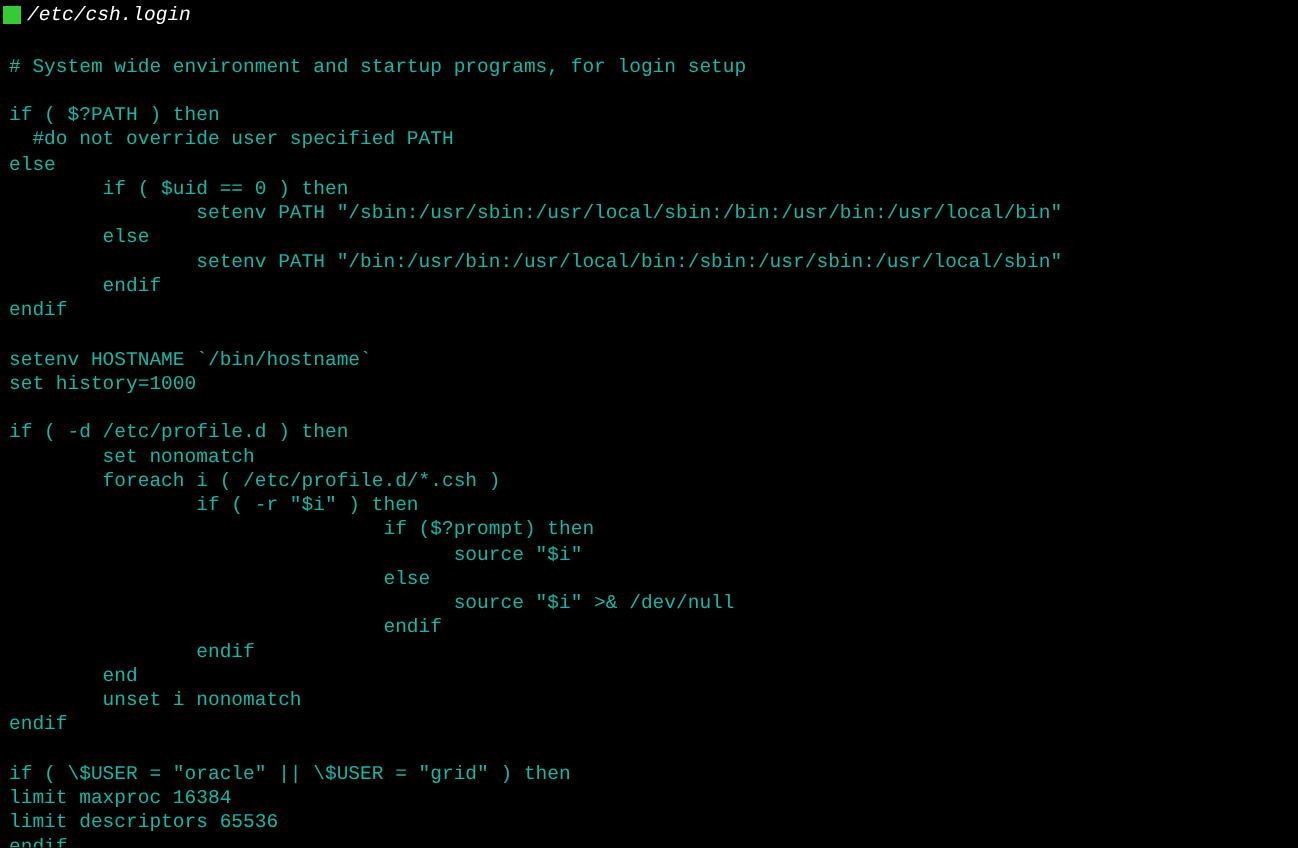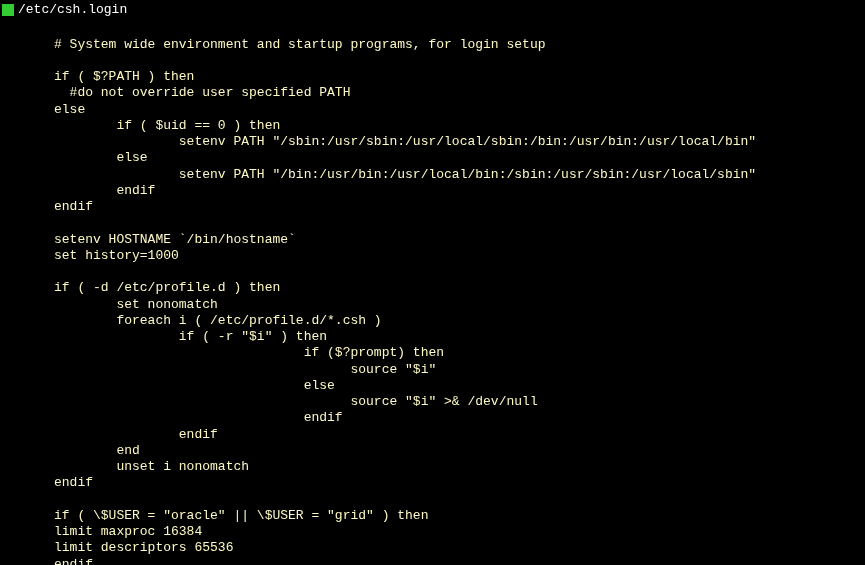--- a/index.html
+++ b/index.html
@@ -15,38 +15,38 @@
       line-height: 1.25;
       width: 865px;
       height: 565px;
       overflow: hidden;
       padding: 2px 0 0 0;
     }
     .title-bar {
       display: flex;
       align-items: center;
       padding-left: 2px;
+      font-style: italic;
     }
     .title-icon {
       width: 12px;
       height: 12px;
       background-color: #33cc33;
       margin-right: 4px;
       display: inline-block;
     }
     .title-text {
       color: #ffffff;
     }
     .content {
       white-space: pre;
       padding: 2px 0 0 6px;
     }
     .code-line {
-      color: #fef9c3;
-      margin-left: 48px;
+      color: #14b8a6;
     }
   </style>
 </head>
 <body>
 
 <div class="title-bar">
   <span class="title-icon"></span>
   <span class="title-text">/etc/csh.login</span>
 </div>
 

